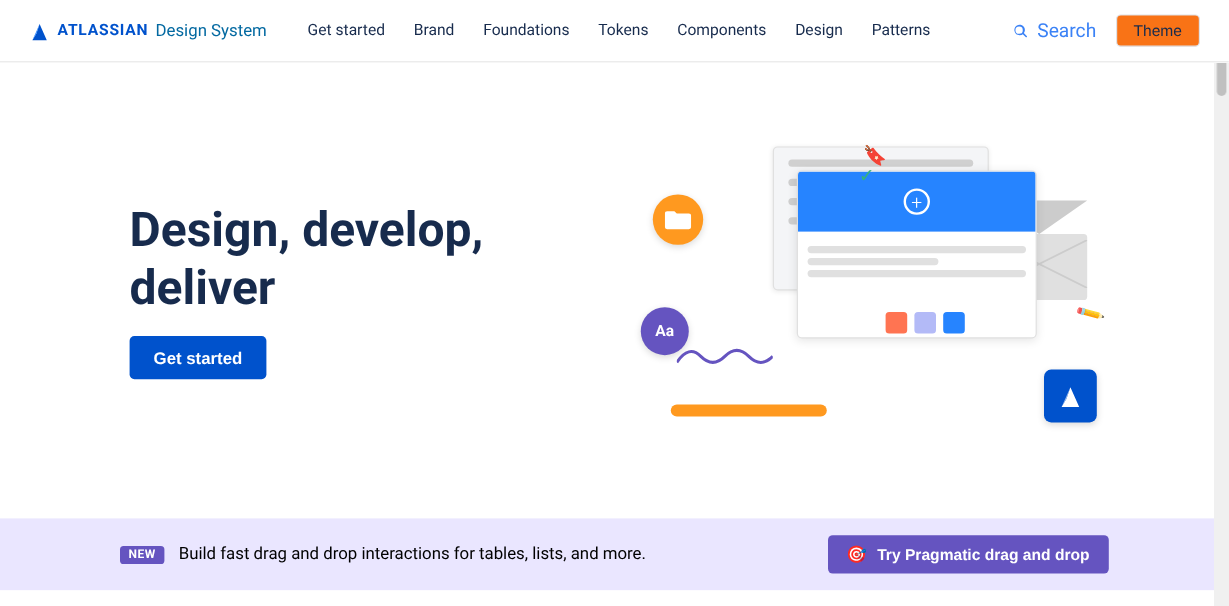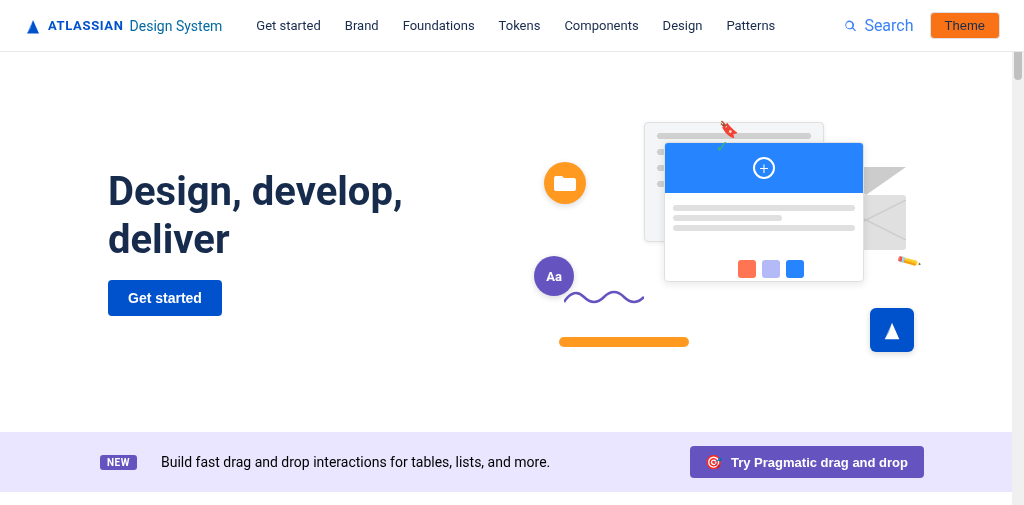--- a/index.html
+++ b/index.html
@@ -115,21 +115,21 @@
     .illus-bookmark {
       position: absolute; right: 185px; top: 8px;
       color: #0065FF; font-size: 16px;
     }
 
     
     .banner {
       background: #EAE6FF; padding: 14px 100px;
       display: flex; align-items: center; justify-content: space-between;
     }
-    .banner-left { display: flex; align-items: flex-end; gap: 24px; }
+    .banner-left { display: flex; align-items: flex-end; gap: 12px; }
     .banner-new-badge {
       background: #6554C0; color: #fff; font-size: 10px; font-weight: 700;
       padding: 2px 7px; border-radius: 3px; letter-spacing: 0.05em;
     }
     .banner-text { font-size: 14px; color: #000000; }
     .banner-cta {
       background: #6554C0; color: #fff; border: none;
       padding: 8px 16px; font-size: 13px; font-weight: 600;
       border-radius: 4px; cursor: pointer;
       display: flex; align-items: center; gap: 8px;

